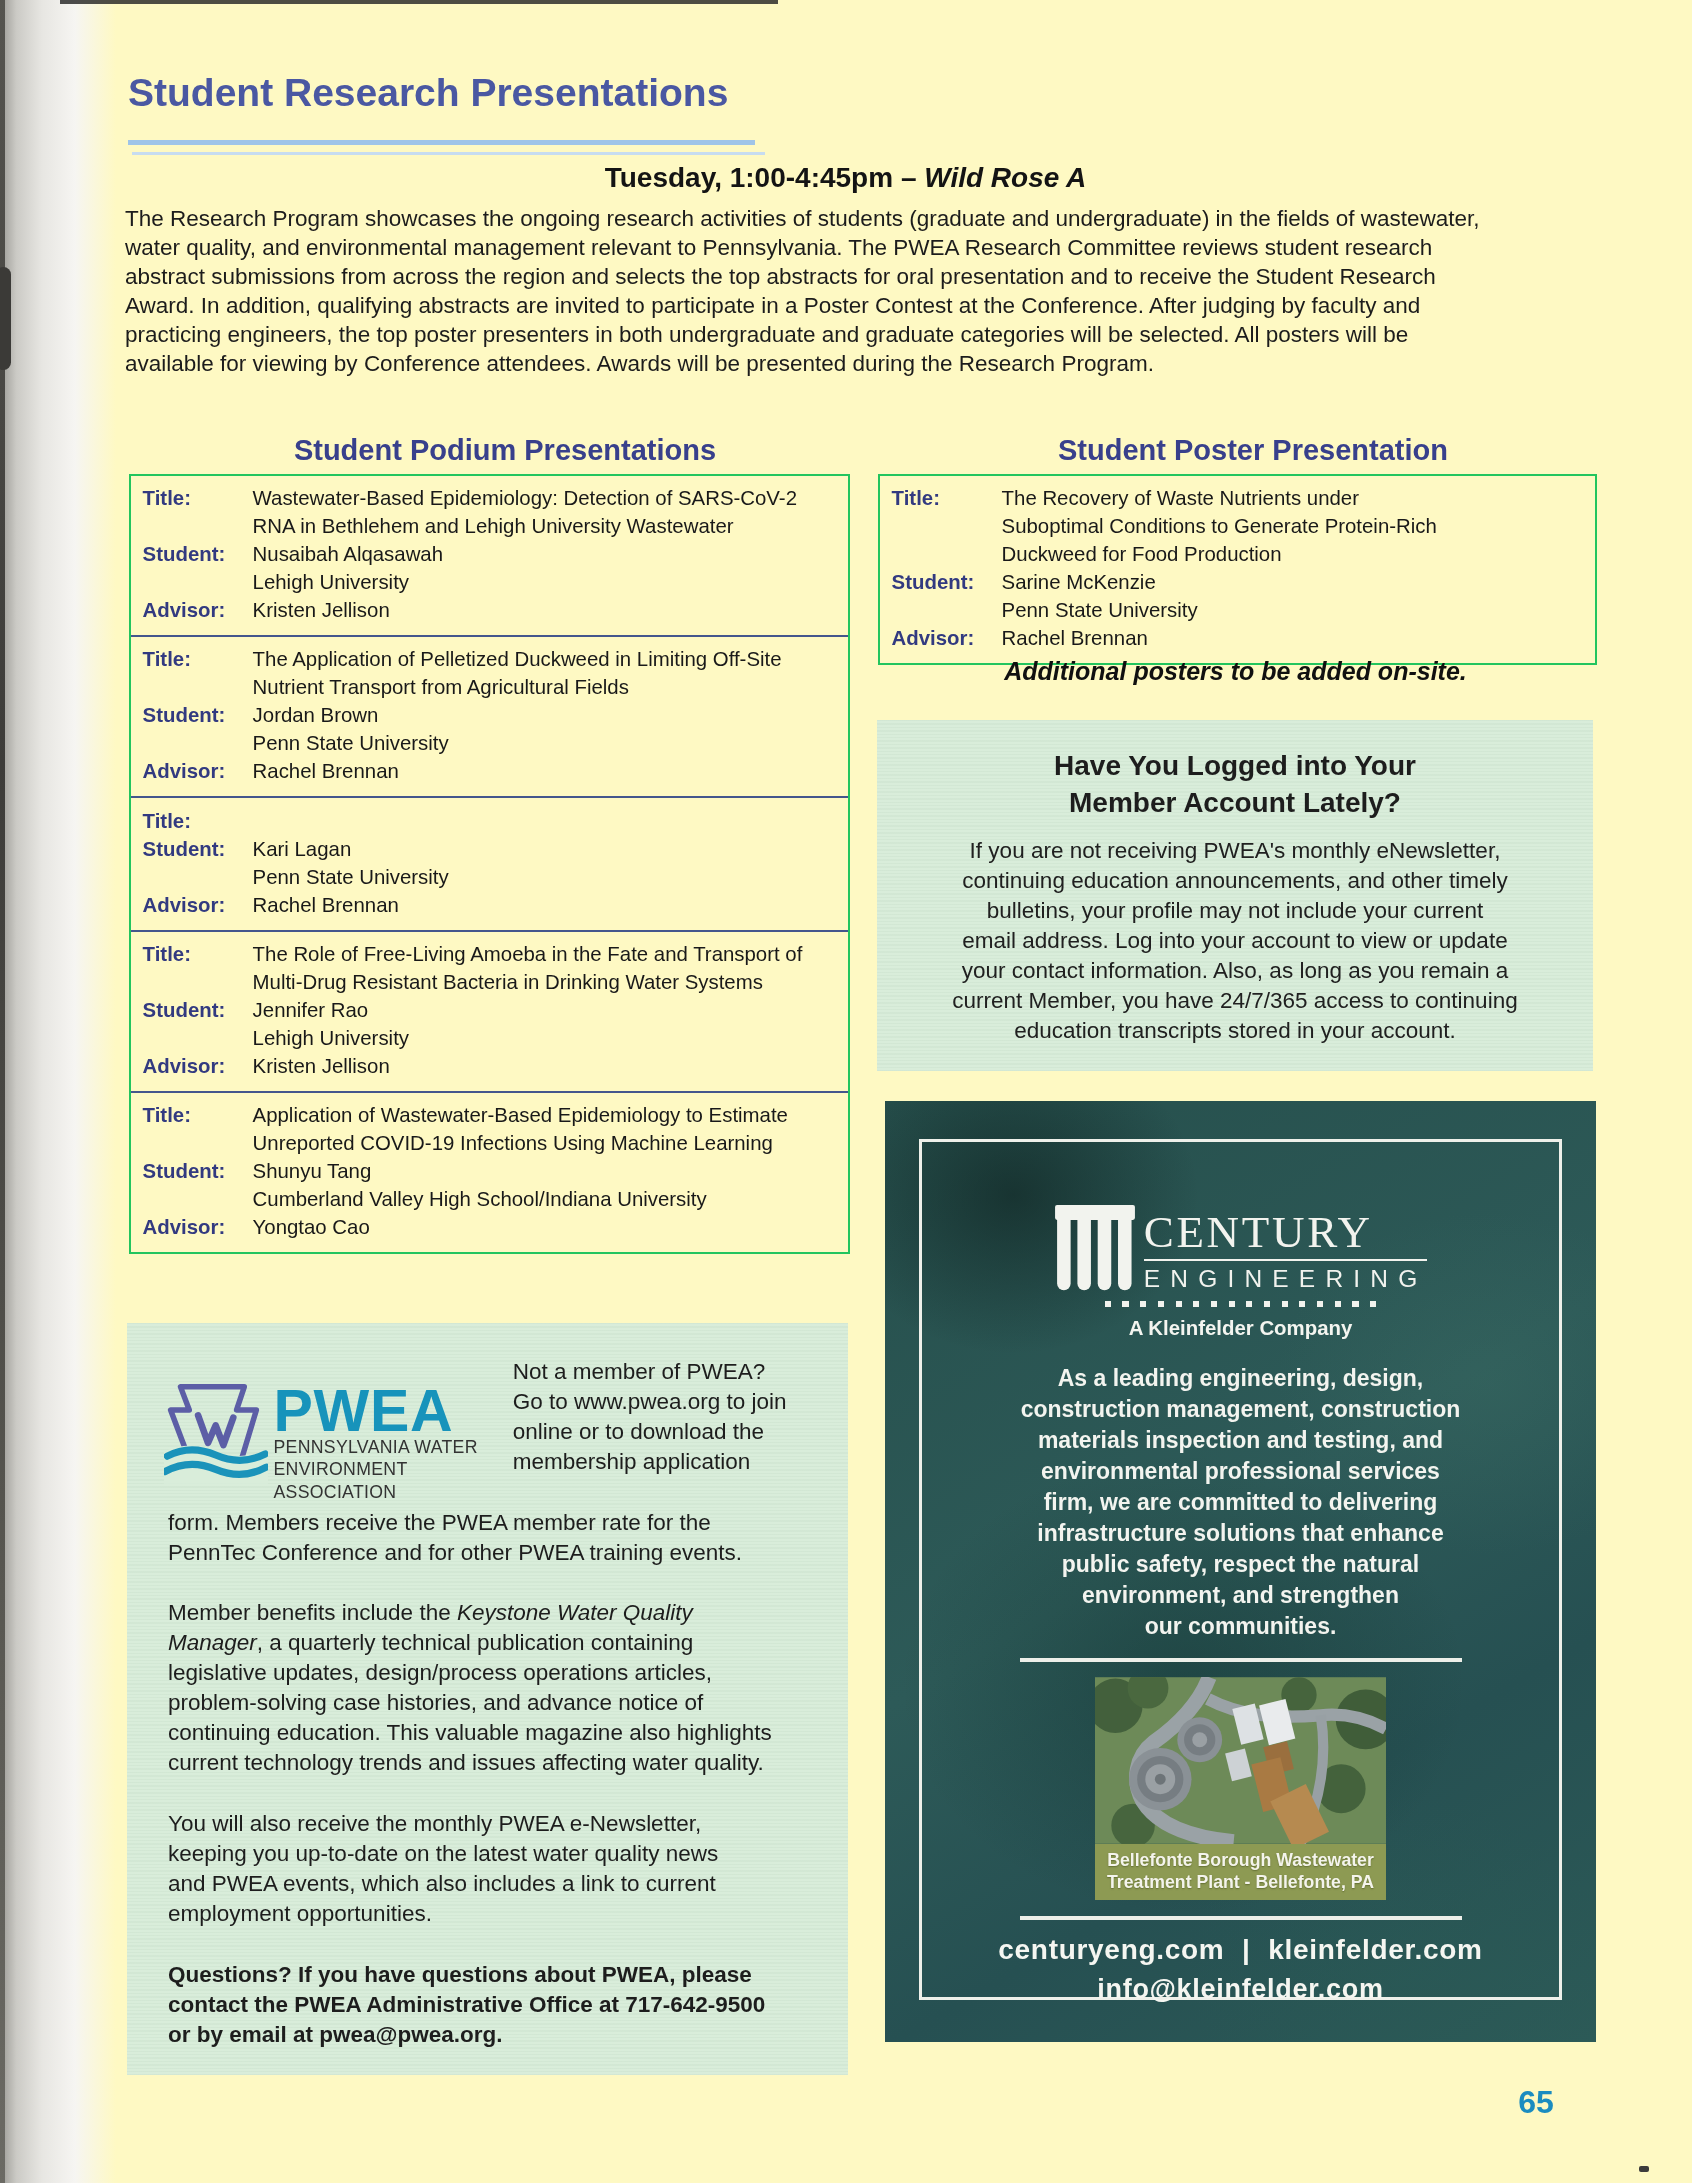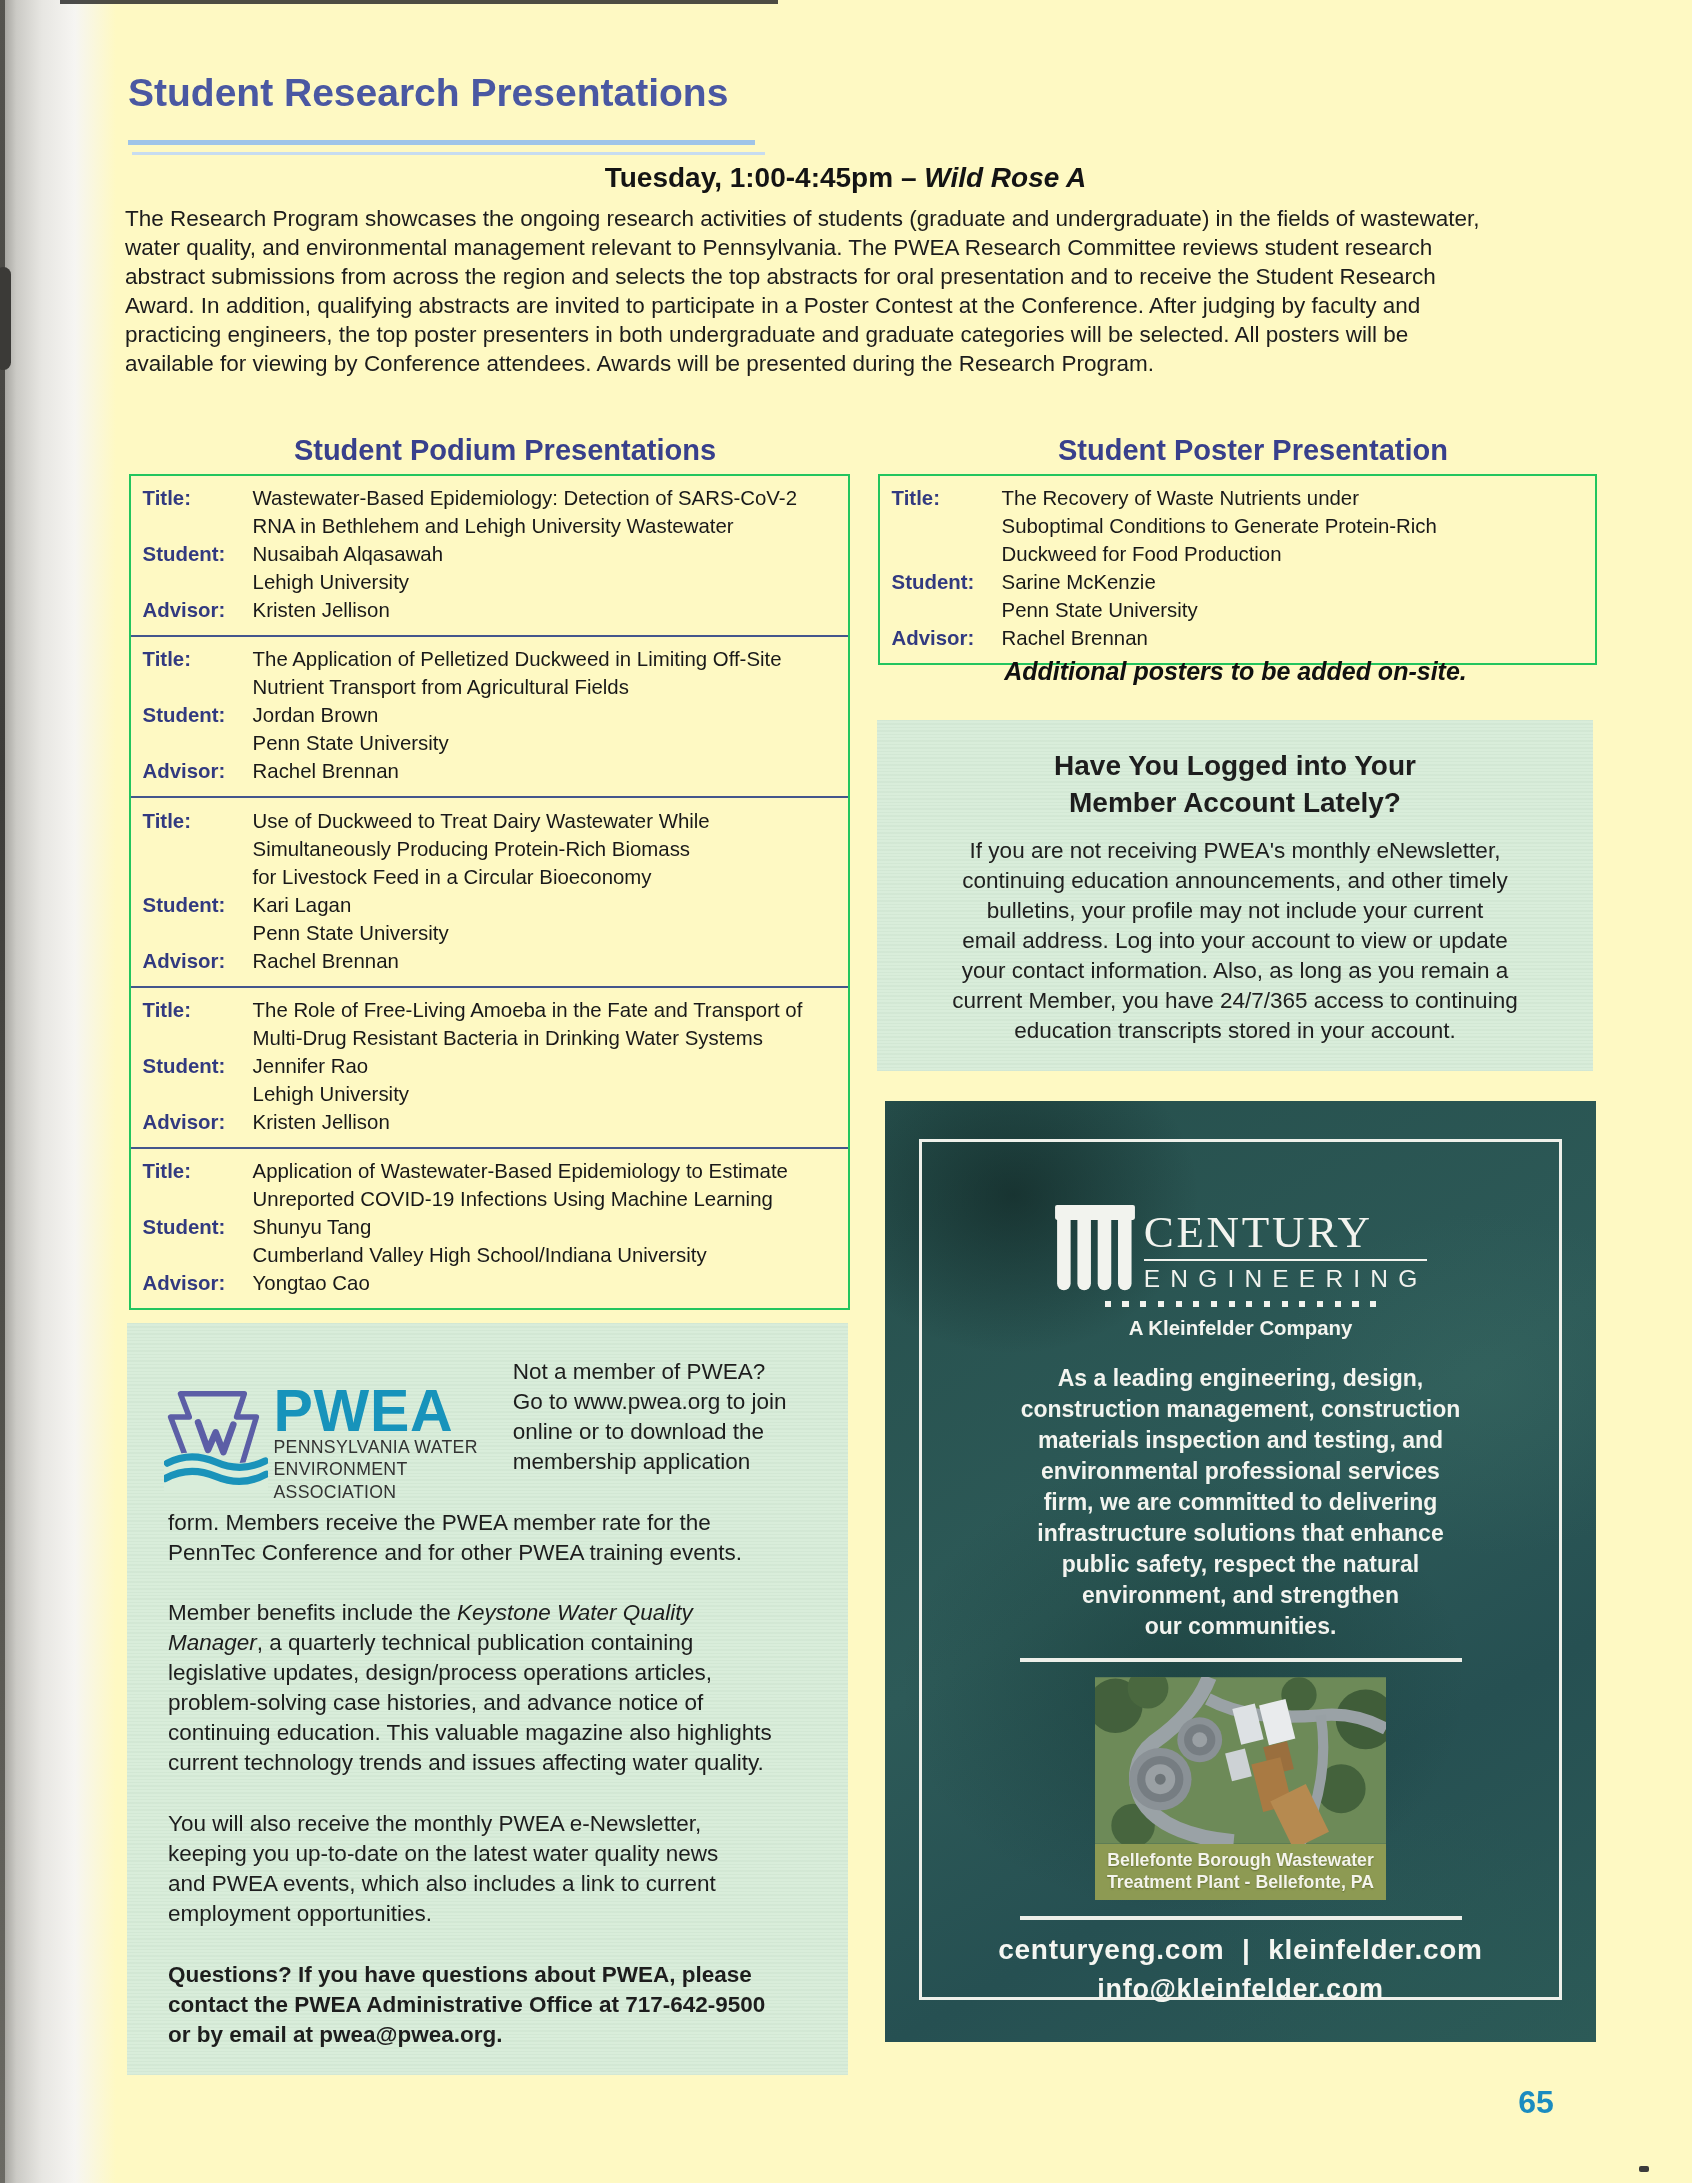--- a/index.html
+++ b/index.html
@@ -48,21 +48,21 @@
   .greenbox{background:#d9edda;
     background-image:repeating-linear-gradient(180deg,rgba(90,130,100,.05) 0 1.4px,rgba(255,255,255,0) 1.4px 3.4px);}
   .member-box{position:absolute;left:877px;top:720px;width:716px;box-sizing:border-box;
     padding:27px 26px 24.5px;}
   .member-box h3{margin:0 0 15px;text-align:center;font-size:28px;line-height:37px;color:#1d1d1d;}
   .member-body{text-align:center;font-size:22.5px;line-height:30px;white-space:pre-line;color:#202020;}
 
   .pwea-box{position:absolute;left:127px;top:1323px;width:721px;box-sizing:border-box;
     padding:24.5px 26px 20.4px 37px;}
   .pwea-row{display:flex;gap:17.7px;align-items:flex-start;}
-  .pwea-logo{flex:none;width:331px;display:flex;gap:5px;align-items:flex-end;padding-top:15px;}
+  .pwea-logo{flex:none;width:331px;display:flex;gap:5px;align-items:center;padding-top:15px;}
   .pwea-textcol{padding-top:23px;}
   .pwea-word{font-size:59px;font-weight:bold;color:#1793bb;line-height:50px;letter-spacing:0.7px;}
   .pwea-sub{font-size:17.7px;color:#333;letter-spacing:0.3px;line-height:22.5px;}
   .pwea-intro{flex:1;font-size:22.5px;line-height:30px;white-space:pre-line;padding-top:9.5px;color:#1d1d1d;}
   .pwea-p{margin:4px;font-size:22.5px;line-height:30px;white-space:pre-line;color:#1d1d1d;}
   #pwea-rest{margin-top:5.4px;}
   #pwea-p2{margin-top:30px;}
   #pwea-p3{margin-top:31px;}
   #pwea-p4{margin-top:31px;font-weight:bold;}
 
@@ -157,23 +157,20 @@
       </div>
       <div class="pair">
         <span class="lbl">Advisor:</span>
         <span class="val">Rachel Brennan</span>
       </div>
     </div>
 
     <div class="entry">
       <div class="pair">
         <span class="lbl">Title:</span>
-        <span class="val">Use of Duckweed to Treat Dairy Wastewater While
-Simultaneously Producing Protein-Rich Biomass
-for Livestock Feed in a Circular Bioeconomy</span>
       </div>
       <div class="pair">
         <span class="lbl">Student:</span>
         <span class="val"><span>Kari Lagan</span>
 <span>Penn State University</span></span>
       </div>
       <div class="pair">
         <span class="lbl">Advisor:</span>
         <span class="val">Rachel Brennan</span>
       </div>

